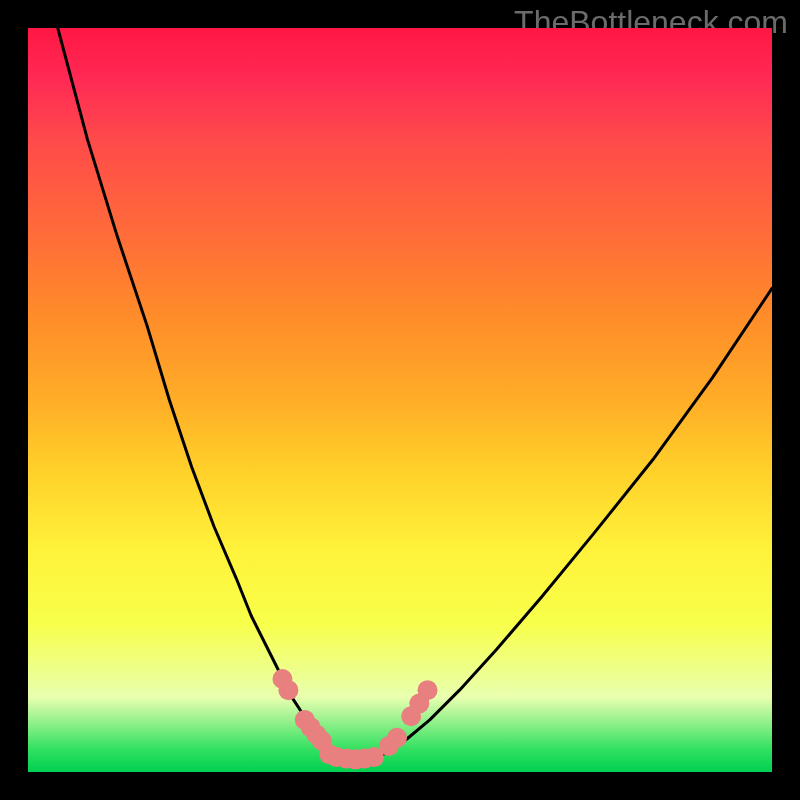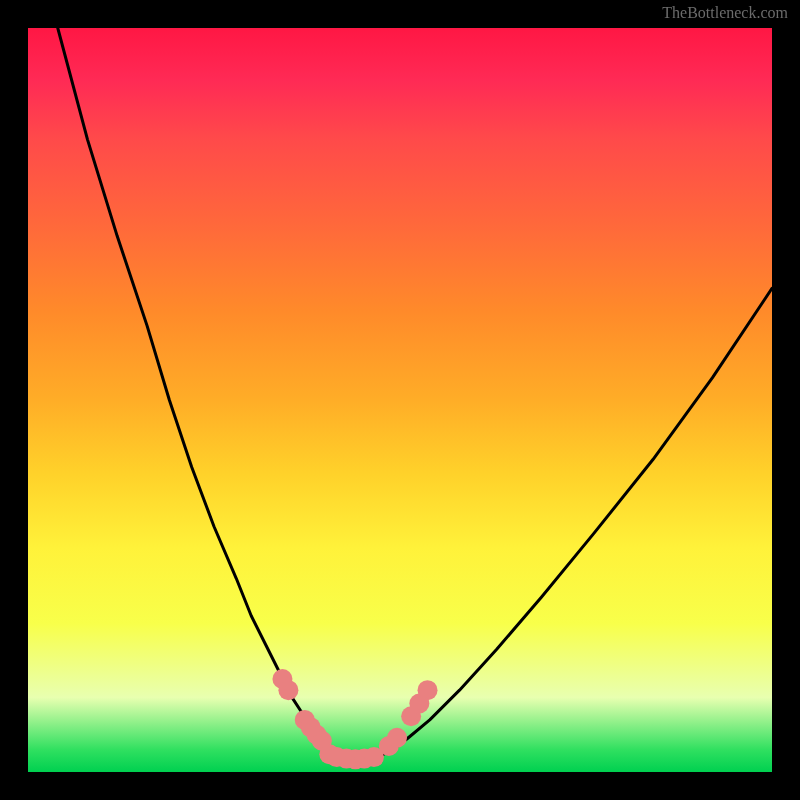--- a/index.html
+++ b/index.html
@@ -37,24 +37,23 @@
       #e8ffb0 90%,
       #30e060 97%,
       #00d050 100%
     );
   }
   .watermark {
     position: absolute;
     top: 4px;
     right: 12px;
     color: #6b6b6b;
-    font-size: 16px;
+    font-size: 32px;
     font-weight: 500;
     user-select: none;
-    font-family: Liberation Serif, serif;
   }
   svg {
     position: absolute;
     inset: 0;
     width: 100%;
     height: 100%;
   }
 </style>
 </head>
 <body>

